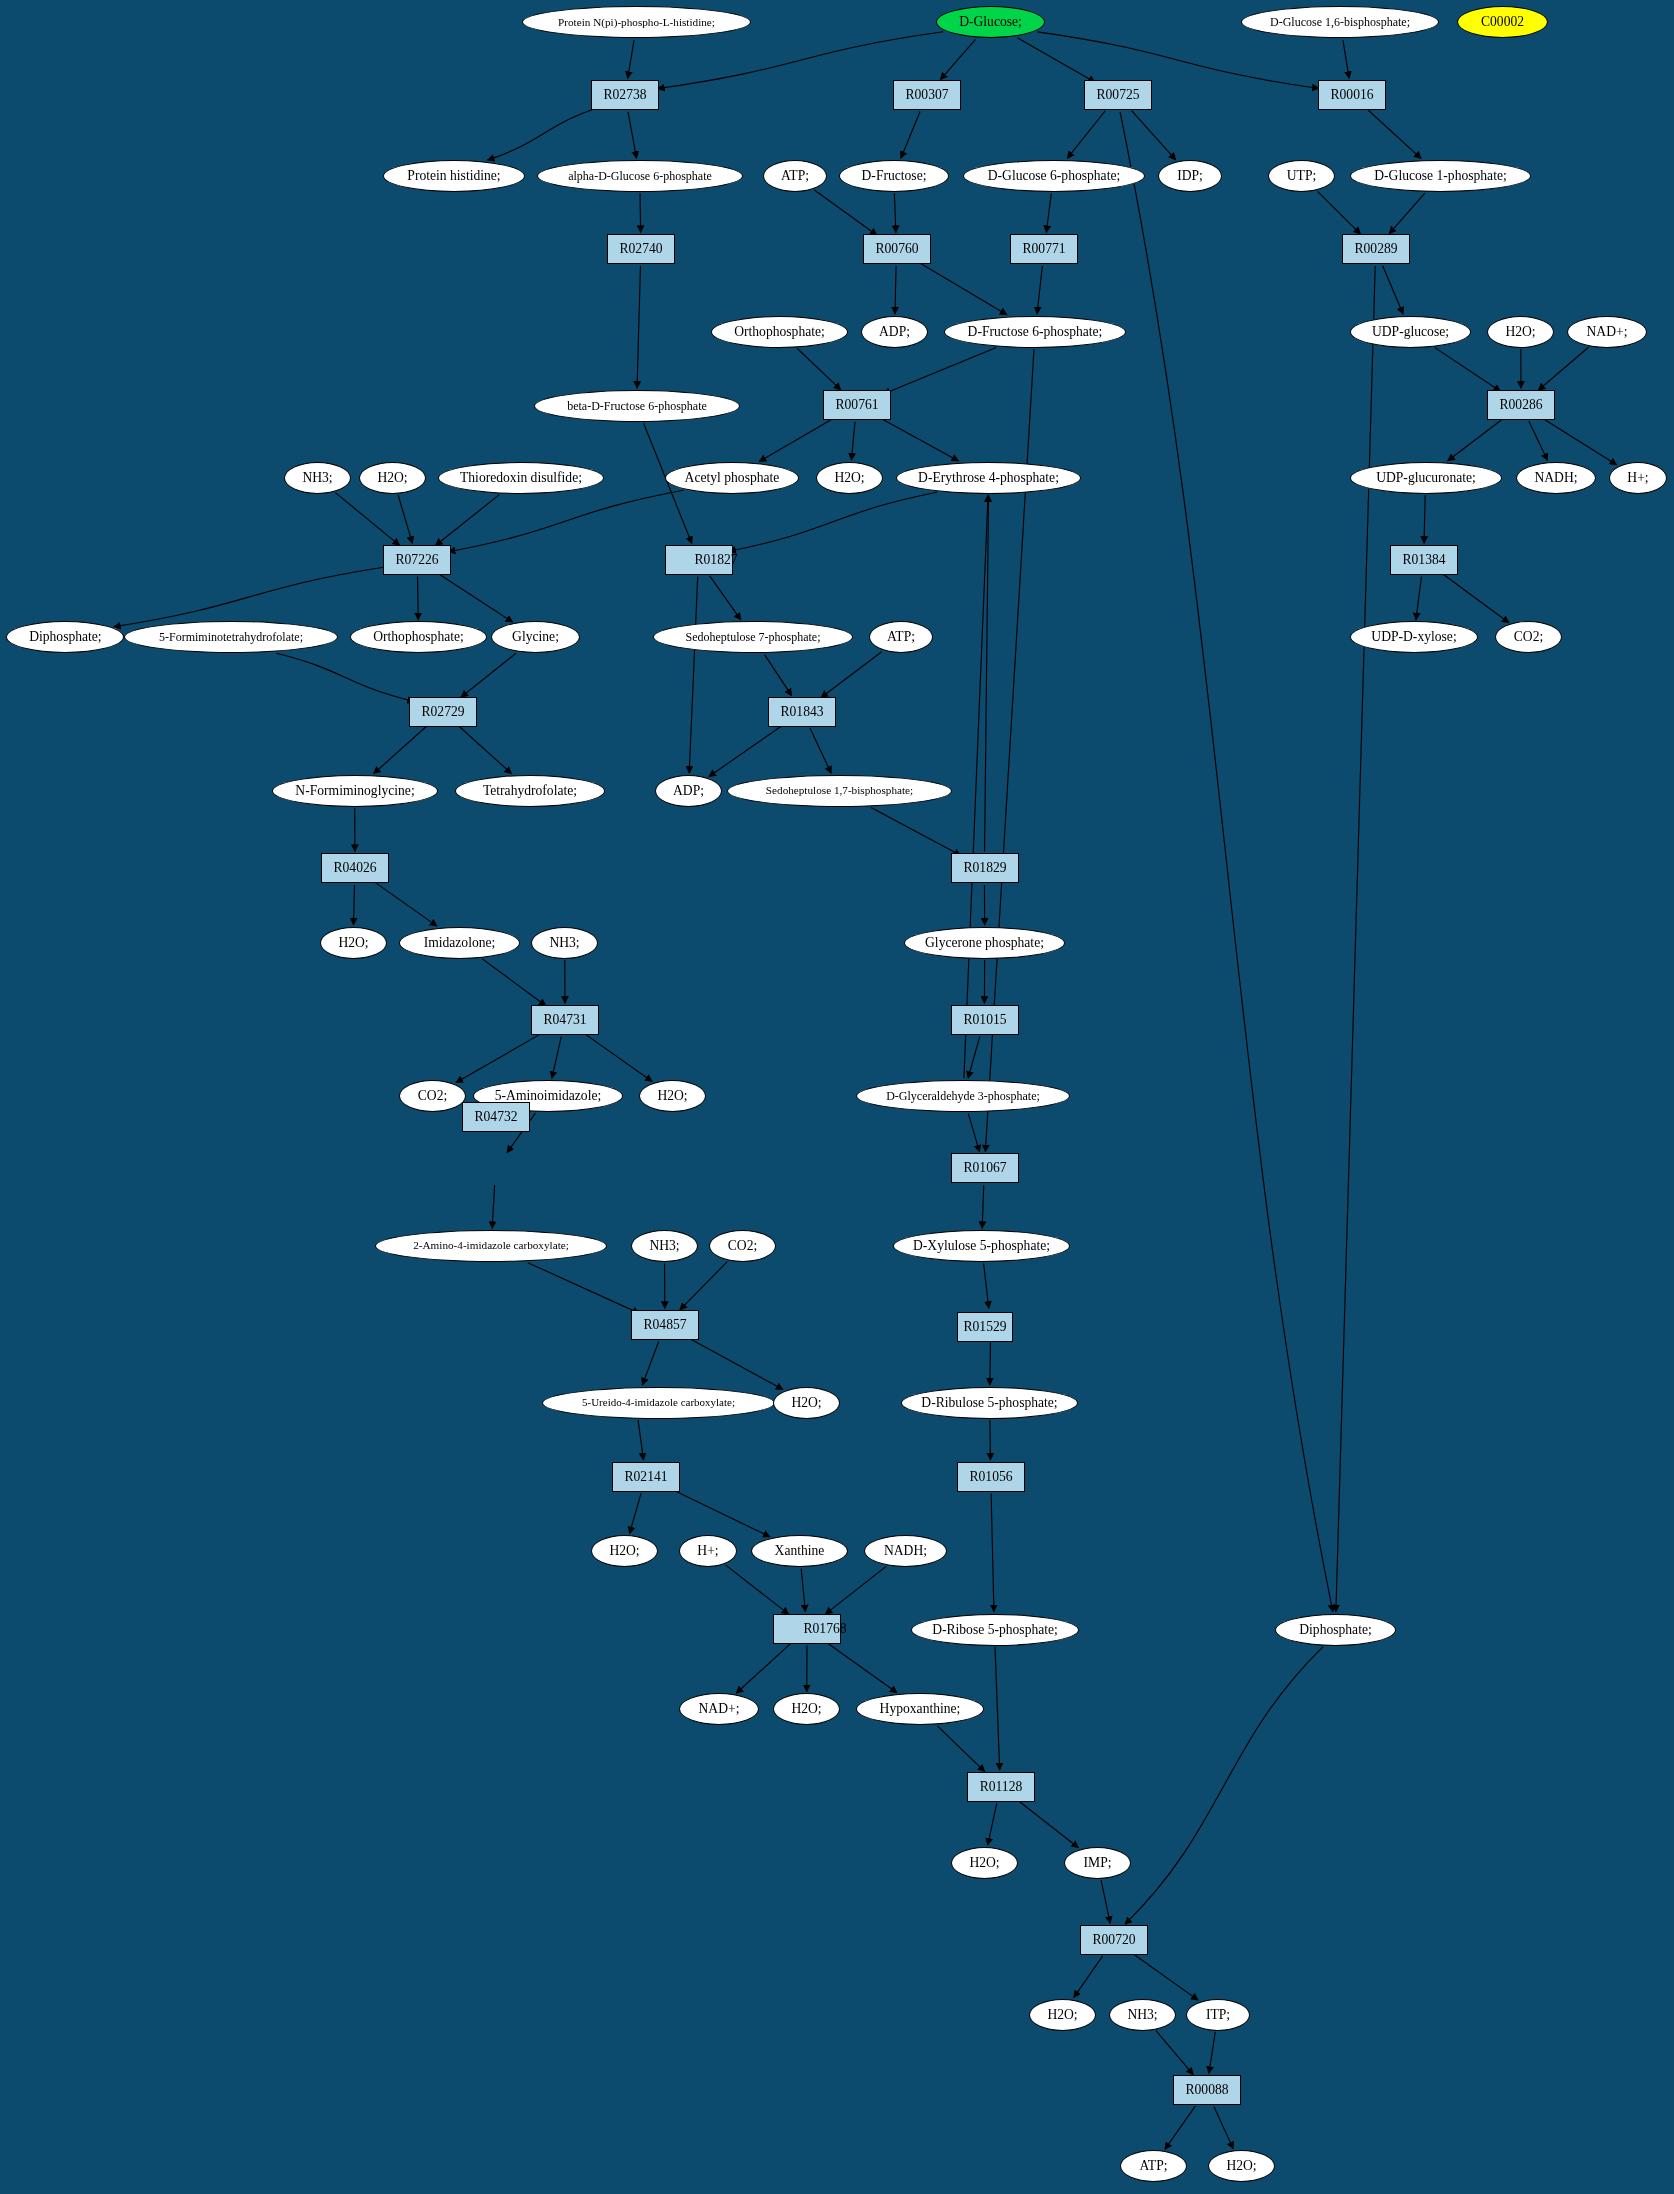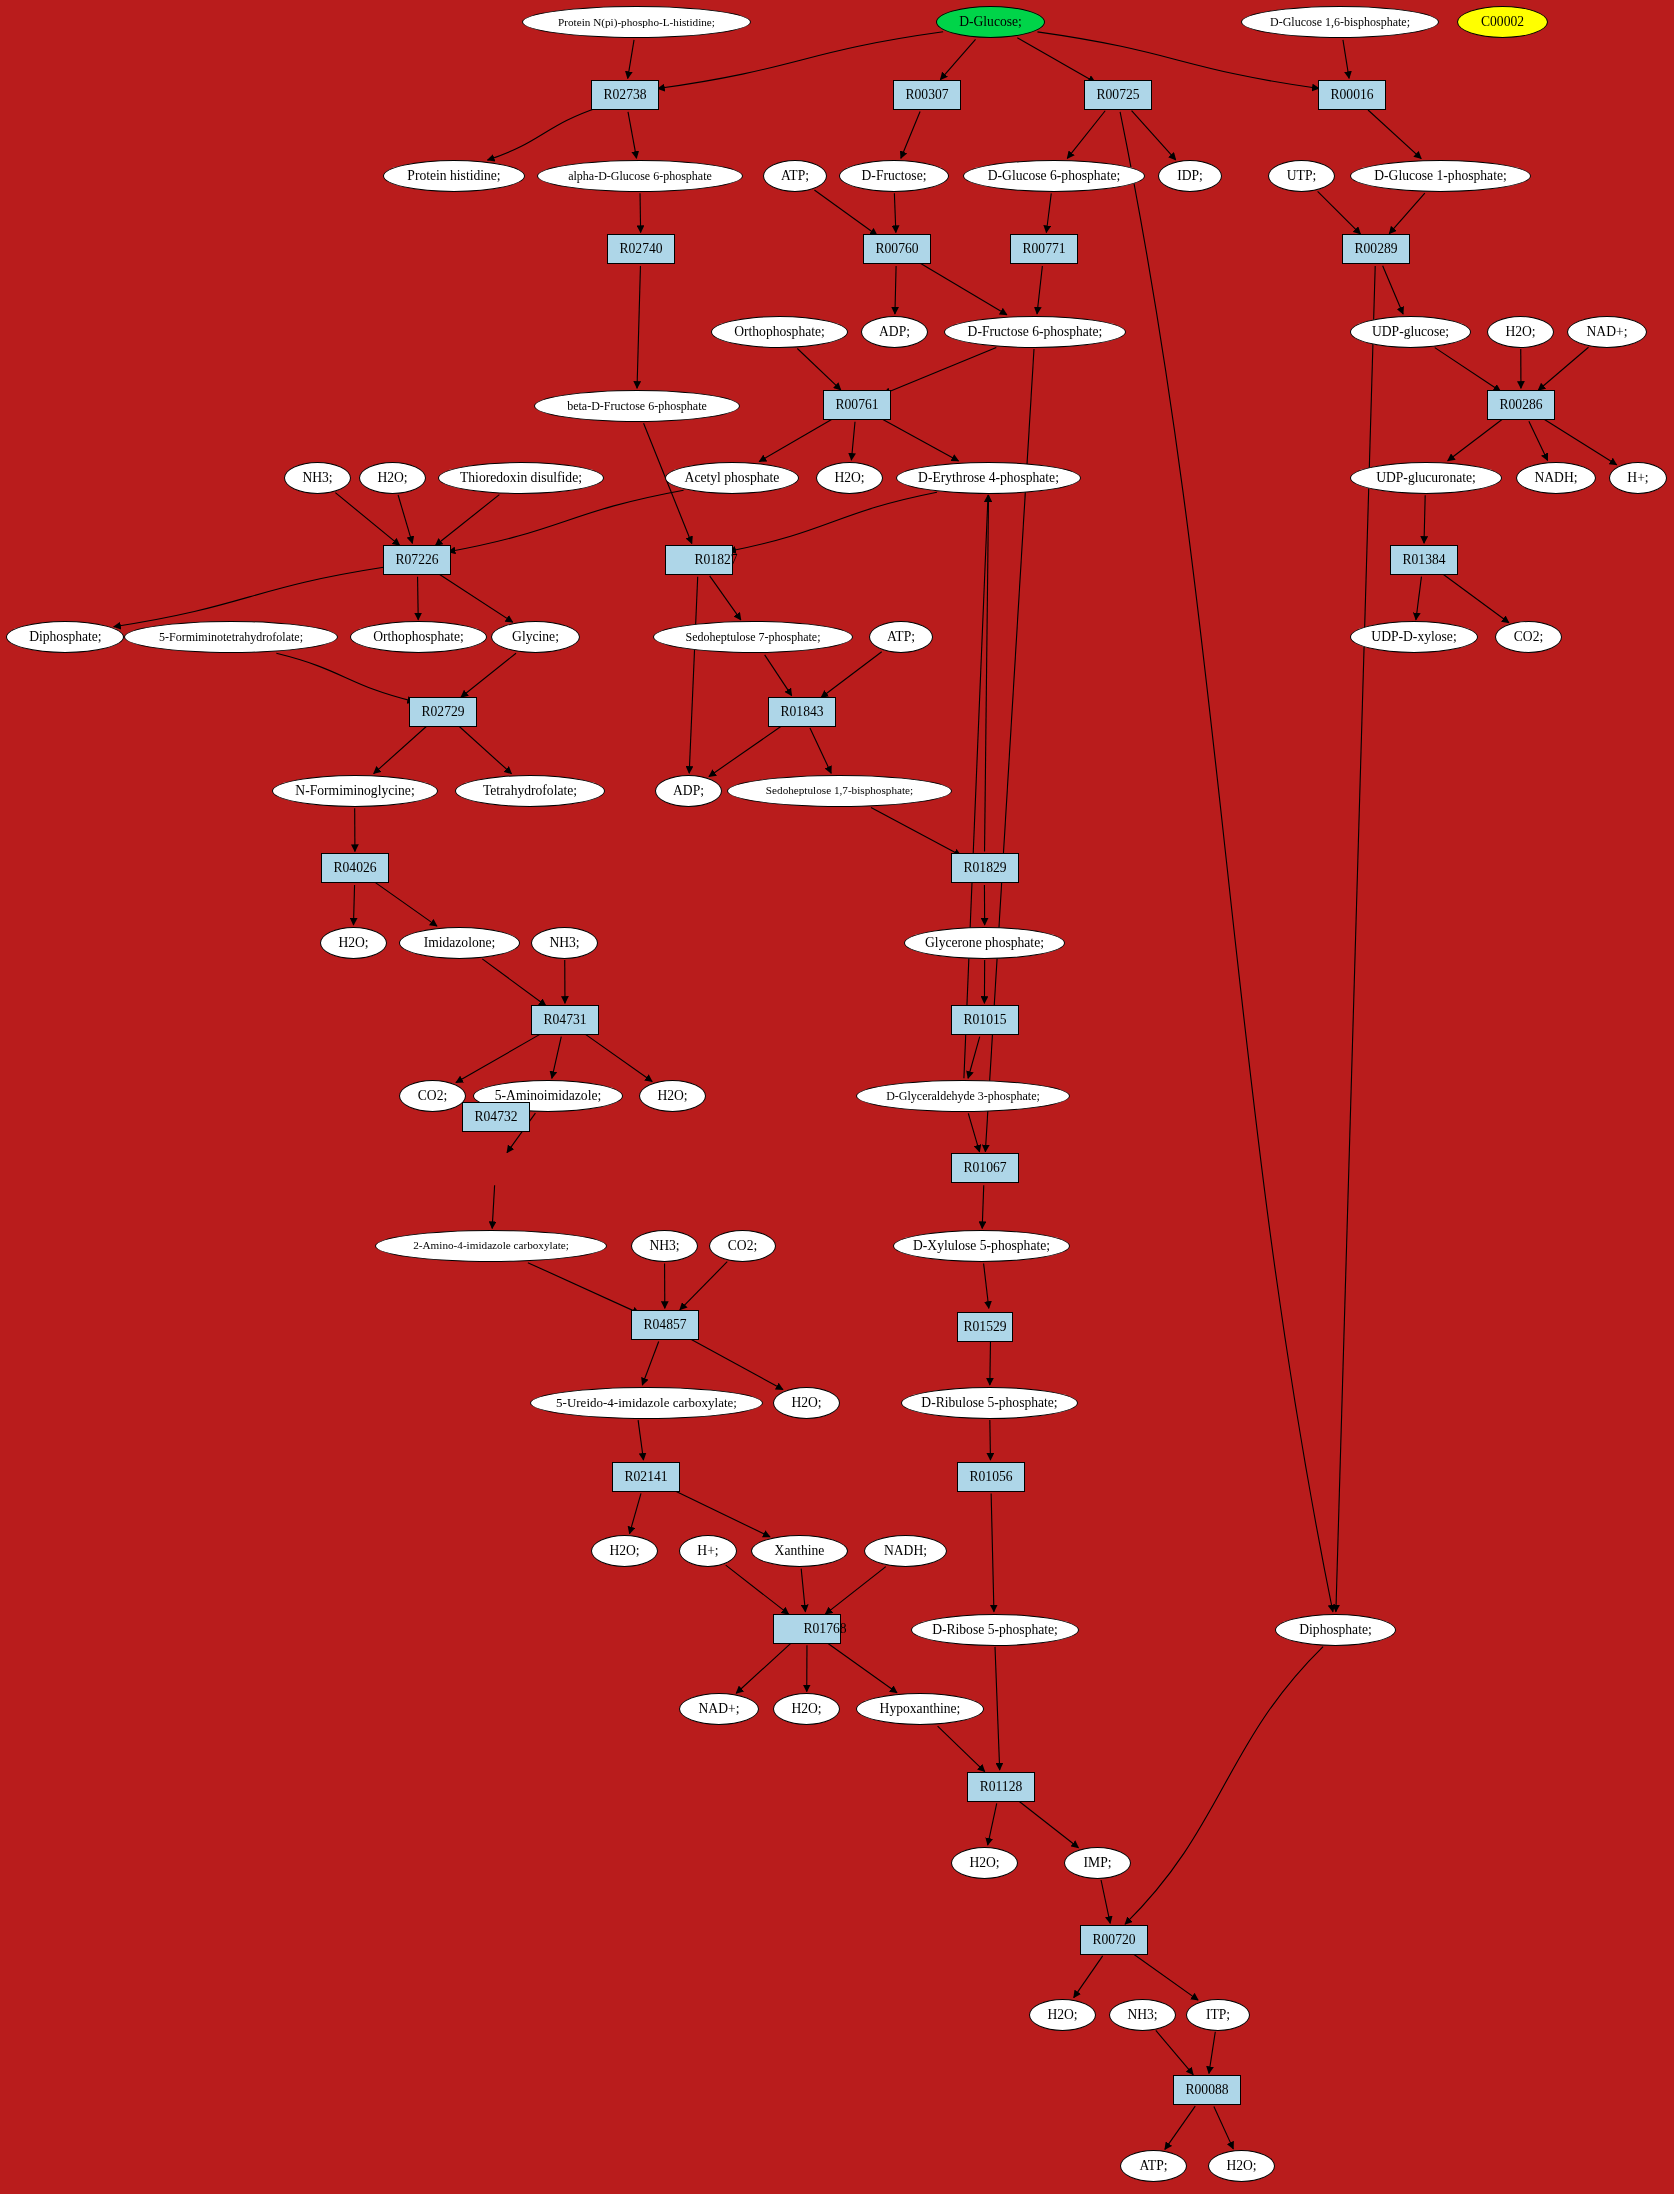--- a/index.html
+++ b/index.html
@@ -5,21 +5,21 @@
   html, body {
     margin: 0;
     padding: 0;
     background: #ffffff;
   }
   #canvas {
     position: relative;
     width: 1674px;
     height: 2194px;
     font-family: "Liberation Serif", serif;
-    background: #b91c1c;
+    background: #0c4a6e;
     overflow: hidden;
   }
   svg#edges {
     position: absolute;
     left: 0;
     top: 0;
     width: 1674px;
     height: 2194px;
     pointer-events: none;
   }
@@ -240,21 +240,21 @@
       <div class="node compound" style="left: 639px; top: 1080px; width: 67px; height: 32px;">H2O;</div>
       <div class="node compound" style="left: 856px; top: 1080px; width: 214px; height: 32px; font-size: 12px;">D-Glyceraldehyde 3-phosphate;</div>
       <div class="node reaction" style="left: 462px; top: 1102px; width: 68px; height: 30px;">R04732</div>
       <div class="node reaction" style="left: 951px; top: 1153px; width: 68px; height: 30px;">R01067</div>
       <div class="node compound" style="left: 375px; top: 1230px; width: 232px; height: 32px; font-size: 11.2px;">2-Amino-4-imidazole carboxylate;</div>
       <div class="node compound" style="left: 631px; top: 1230px; width: 67px; height: 32px;">NH3;</div>
       <div class="node compound" style="left: 709px; top: 1230px; width: 67px; height: 32px;">CO2;</div>
       <div class="node compound" style="left: 893px; top: 1230px; width: 177px; height: 32px;">D-Xylulose 5-phosphate;</div>
       <div class="node reaction" style="left: 631px; top: 1310px; width: 68px; height: 30px;">R04857</div>
       <div class="node reaction" style="left: 957px; top: 1312px; width: 56px; height: 30px;">R01529</div>
-      <div class="node compound" style="left: 530px; top: 1387px; width: 233px; height: 32px; font-size: 13px;">5-Ureido-4-imidazole carboxylate;</div>
+      <div class="node compound" style="left: 542px; top: 1387px; width: 233px; height: 32px; font-size: 11px;">5-Ureido-4-imidazole carboxylate;</div>
       <div class="node compound" style="left: 773px; top: 1387px; width: 67px; height: 32px;">H2O;</div>
       <div class="node compound" style="left: 901px; top: 1387px; width: 177px; height: 32px;">D-Ribulose 5-phosphate;</div>
       <div class="node reaction" style="left: 612px; top: 1462px; width: 68px; height: 30px;">R02141</div>
       <div class="node reaction" style="left: 957px; top: 1462px; width: 68px; height: 30px;">R01056</div>
       <div class="node compound" style="left: 591px; top: 1535px; width: 67px; height: 32px;">H2O;</div>
       <div class="node compound" style="left: 679px; top: 1535px; width: 58px; height: 32px;">H+;</div>
       <div class="node compound" style="left: 751px; top: 1535px; width: 97px; height: 32px;">Xanthine</div>
       <div class="node compound" style="left: 864px; top: 1535px; width: 83px; height: 32px;">NADH;</div>
       <div class="node reaction" style="left: 773px; top: 1614px; width: 68px; height: 30px; padding-left: 36px;">R01768</div>
       <div class="node compound" style="left: 911px; top: 1614px; width: 168px; height: 32px;">D-Ribose 5-phosphate;</div>

